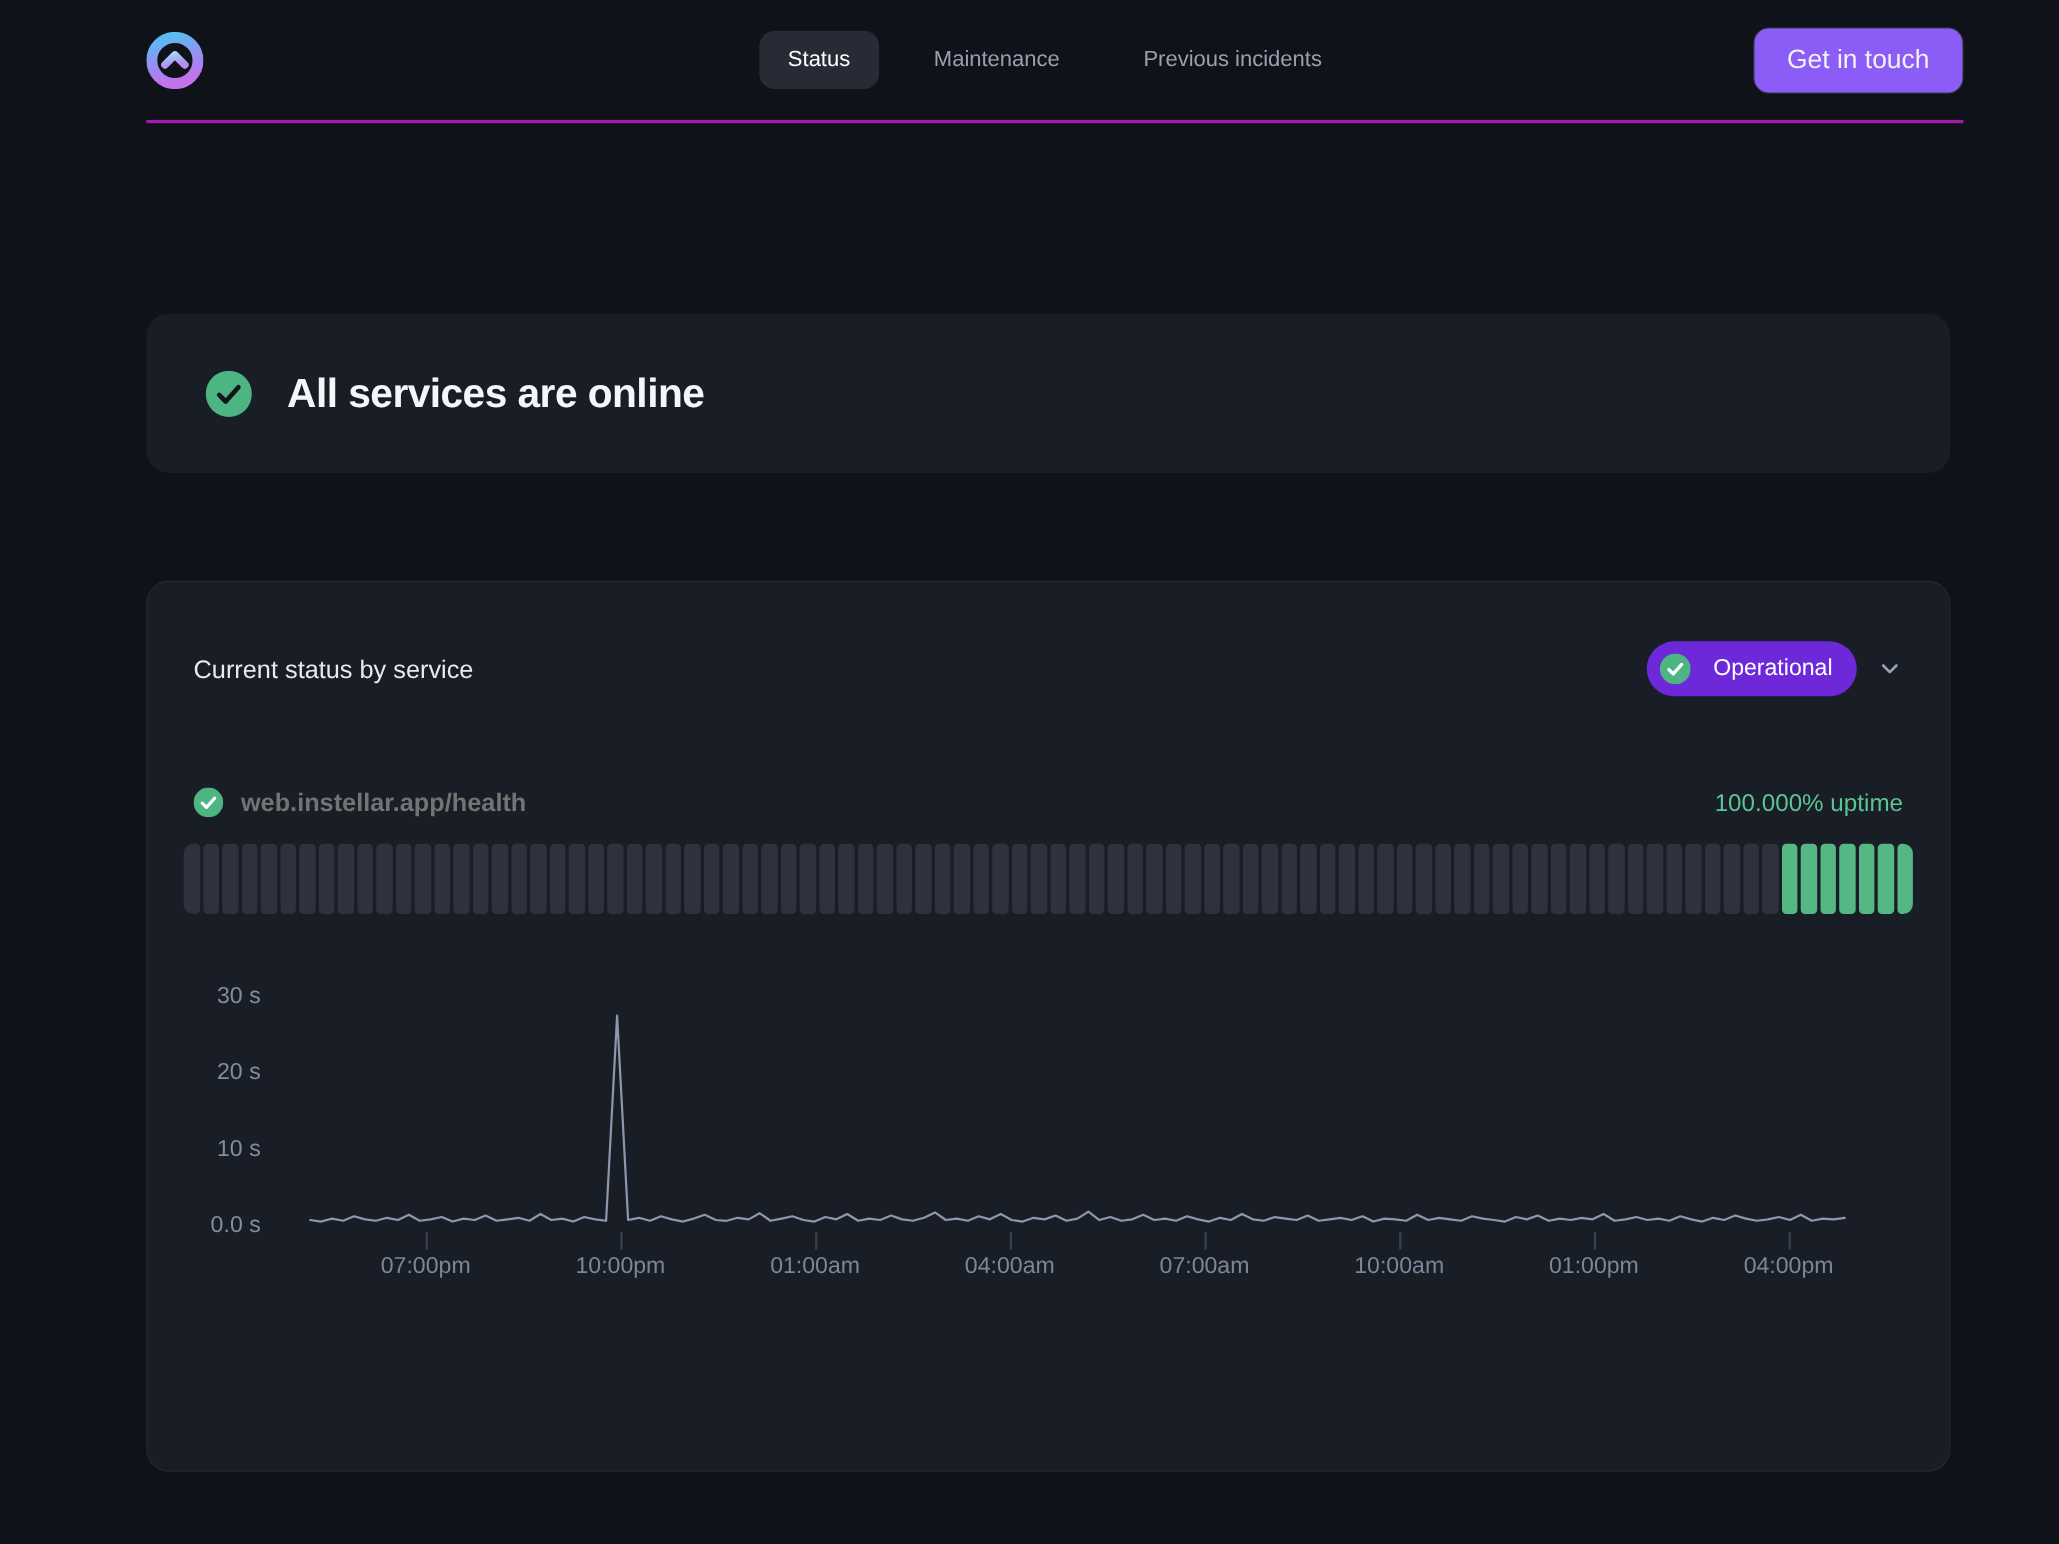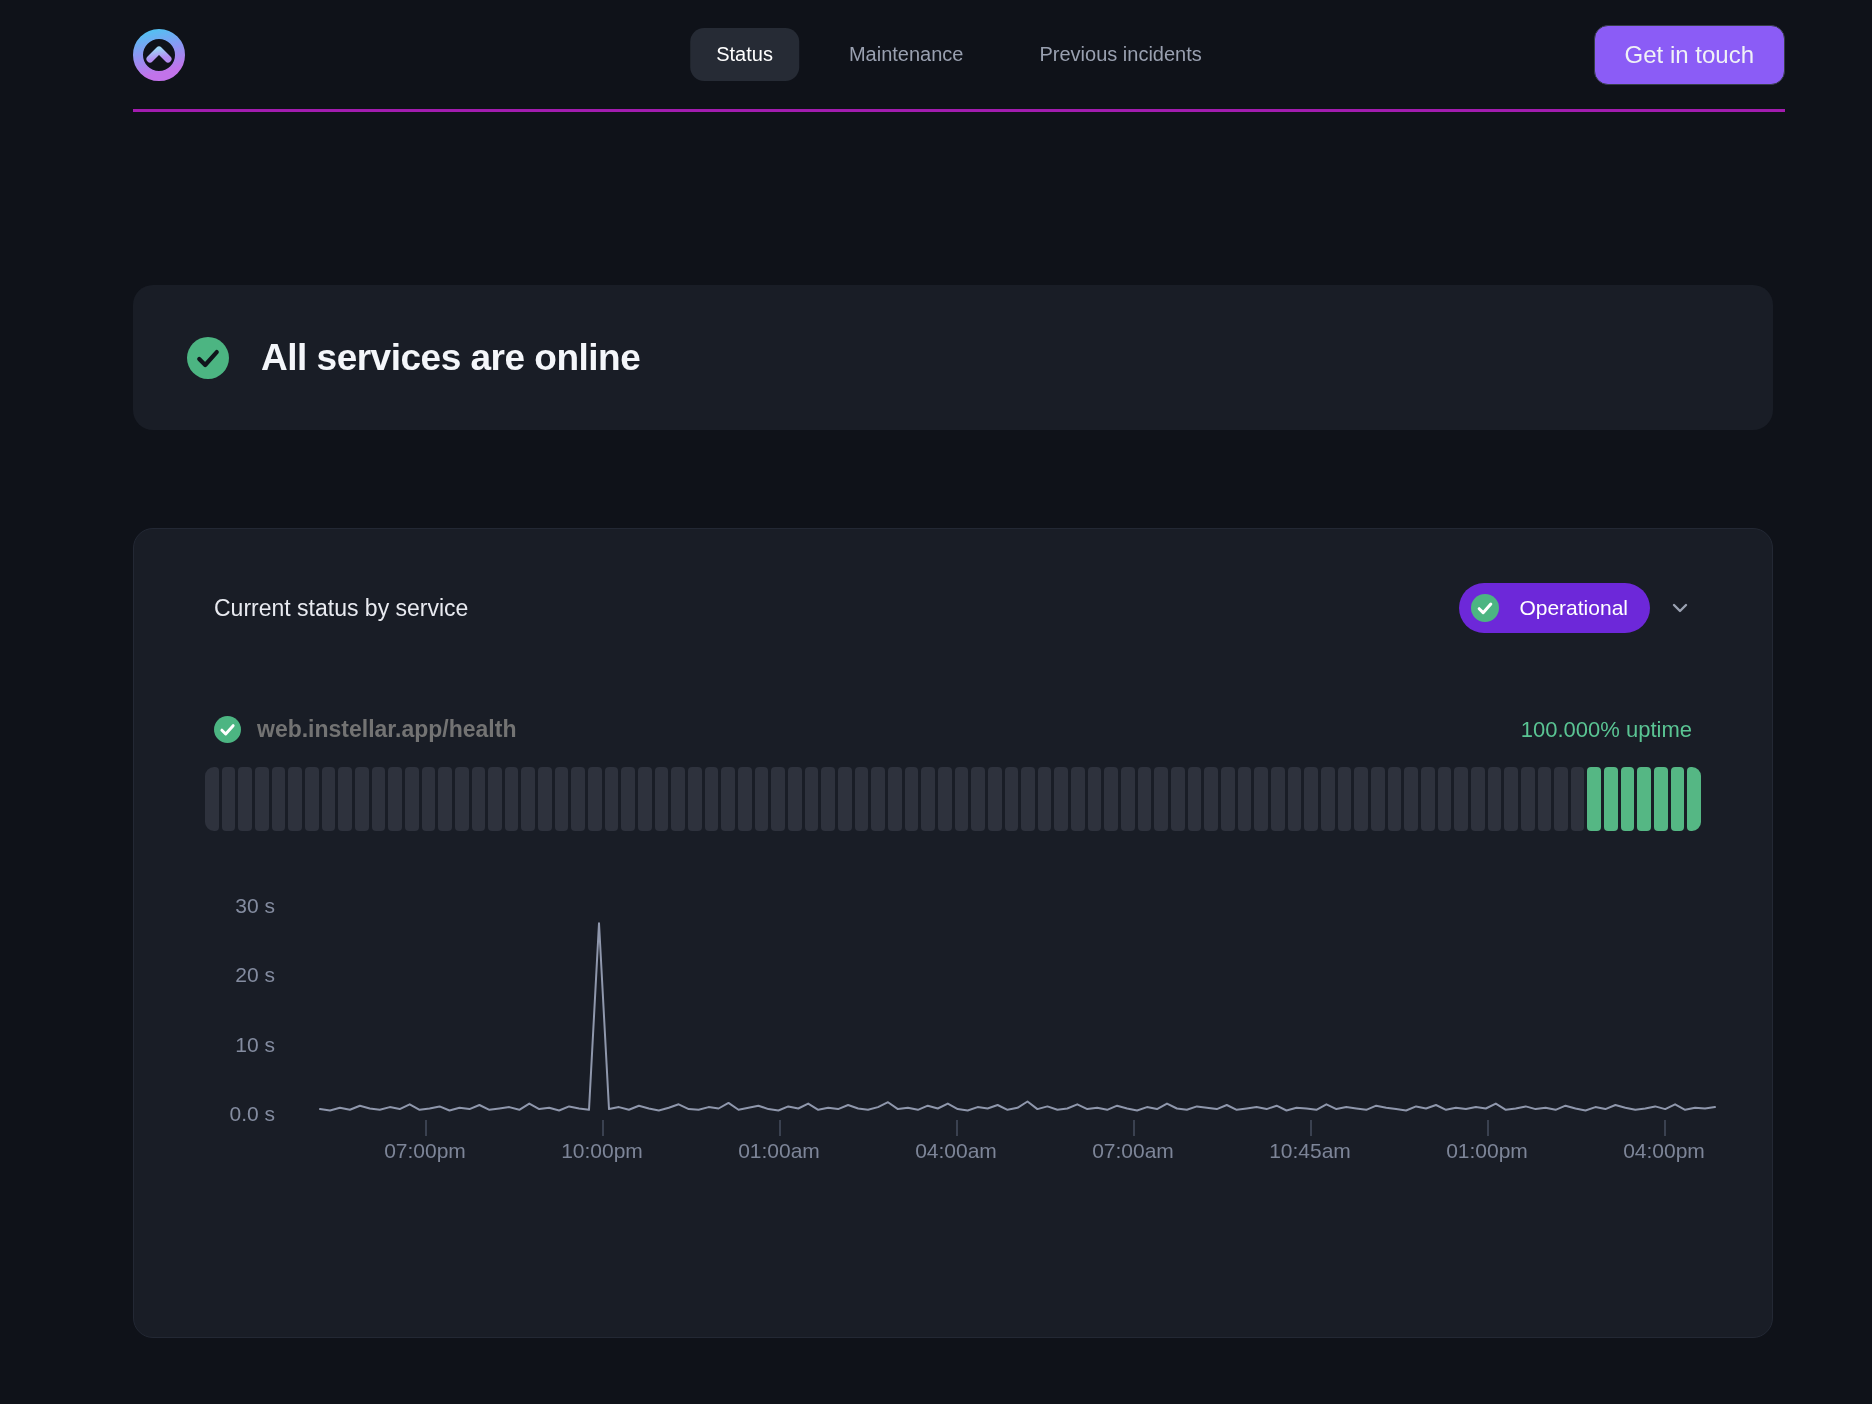--- a/index.html
+++ b/index.html
@@ -39,21 +39,21 @@
     background:#191d26; display:flex; align-items:center; padding:0 54px;
   }
   .banner-card .check-lg { width:42px; height:42px; flex:0 0 auto; }
   .banner-title {
     font-size:37px; font-weight:700; letter-spacing:-0.5px; margin-left:32px;
     color:#f4f6fa;
   }
 
   .status-card {
     margin-top:98px; width:1640px; height:810px; border-radius:20px;
-    background:#191d26; border:1px solid #232834; padding:0 80px;
+    background:#191d26; border:1px solid #232834; padding:0 42px;
   }
 
   .card-head {
     margin-top:54px; display:flex; align-items:center; justify-content:space-between;
   }
   .card-title { font-size:23px; color:#e8eaf0; }
   .badge-group { display:flex; align-items:center; gap:18px; }
   .badge {
     display:flex; align-items:center; gap:20px; background:#6d28d9;
     border-radius:26px; padding:11px 22px 11px 12px; cursor:pointer;
@@ -287,21 +287,21 @@
           <div class="xlabel" style="left: 105px;">07:00pm</div>
           <div class="xtick" style="left: 282px;"></div>
           <div class="xlabel" style="left: 282px;">10:00pm</div>
           <div class="xtick" style="left: 459px;"></div>
           <div class="xlabel" style="left: 459px;">01:00am</div>
           <div class="xtick" style="left: 636px;"></div>
           <div class="xlabel" style="left: 636px;">04:00am</div>
           <div class="xtick" style="left: 813px;"></div>
           <div class="xlabel" style="left: 813px;">07:00am</div>
           <div class="xtick" style="left: 990px;"></div>
-          <div class="xlabel" style="left: 990px;">10:45am</div>
+          <div class="xlabel" style="left: 990px;">10:00am</div>
           <div class="xtick" style="left: 1167px;"></div>
           <div class="xlabel" style="left: 1167px;">01:00pm</div>
           <div class="xtick" style="left: 1344px;"></div>
           <div class="xlabel" style="left: 1344px;">04:00pm</div>
         </div>
     </div>
 
   </div>
 </div>
 

